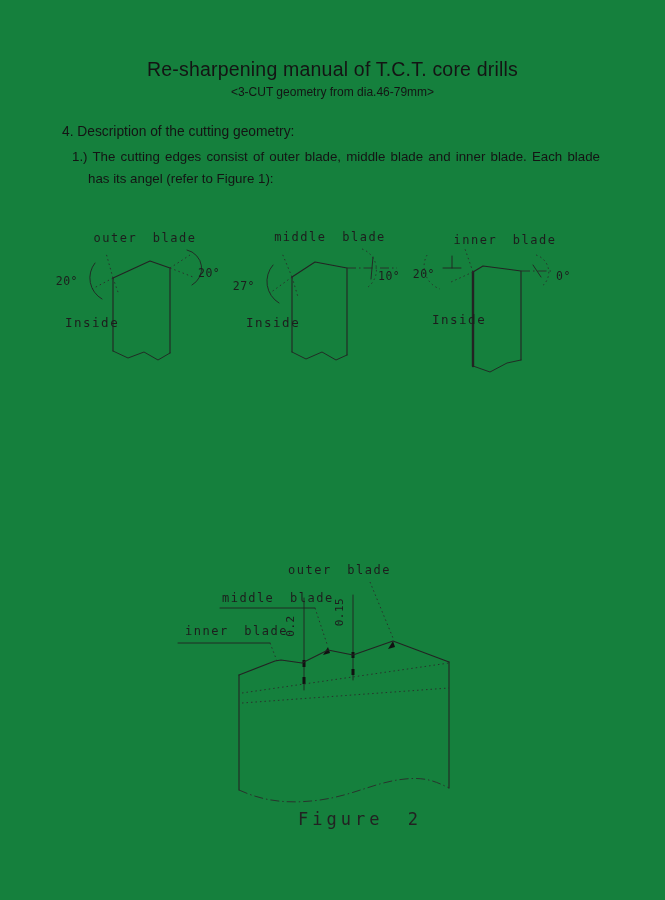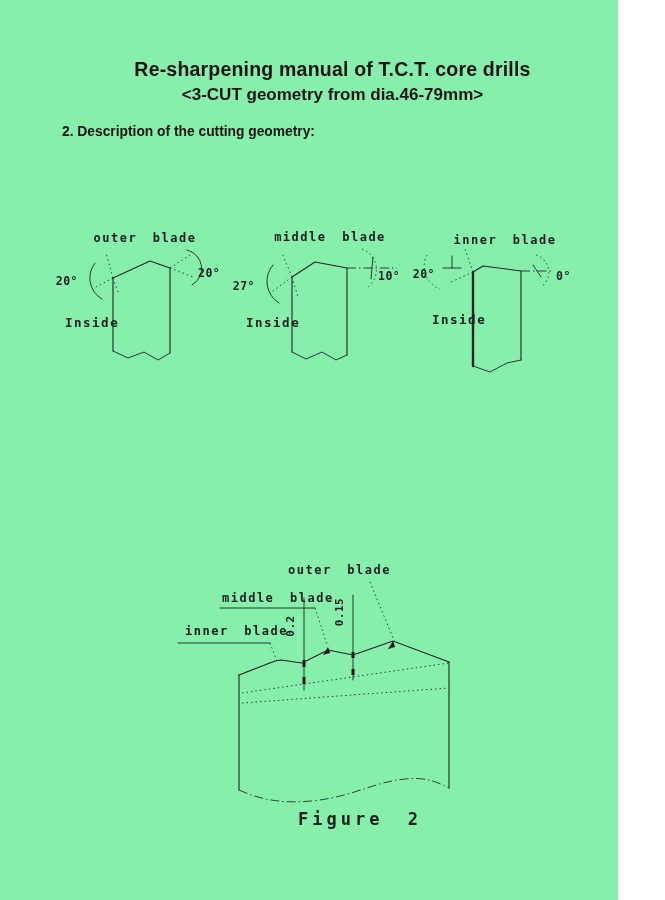--- a/index.html
+++ b/index.html
@@ -1,20 +1,20 @@
 <!DOCTYPE html>
 <html><head>
 <meta charset="utf-8">
 <style>
   html,body{margin:0;padding:0;background:#fff;}
-  .page{position:relative;width:618px;height:900px;background:#86efac;overflow:hidden;
-        font-family:"Liberation Sans",sans-serif;color:#141414;font-weight:bold;}
+  .page{position:relative;width:665px;height:900px;background:#15803d;overflow:hidden;
+        font-family:"Liberation Sans",sans-serif;color:#141414;}
   .abs{position:absolute;}
   .title{left:0;top:58px;width:665px;text-align:center;font-size:19.5px;letter-spacing:.2px;}
-  .subtitle{left:0;top:85px;width:665px;text-align:center;font-size:17px;}
+  .subtitle{left:0;top:85px;width:665px;text-align:center;font-size:12px;}
   .heading{left:62px;top:124px;font-size:13.8px;}
   .para{left:72px;width:512px;font-size:13.3px;line-height:22px;text-align:justify;
         padding-left:16px;text-indent:-16px;}
   .para1{top:146px;}
   .para2{top:442px;}
   .figcap{font-family:"DejaVu Sans Mono",monospace;font-size:17px;letter-spacing:4px;
           word-spacing:10px;color:#222;text-align:center;}
   .cap1{left:20px;top:377px;width:600px;}
   .cap2{left:45px;top:809px;width:630px;}
   svg{position:absolute;overflow:visible;}
@@ -32,22 +32,23 @@
   .ah{fill:#111;stroke:none;}
 </style>
 </head>
 <body>
 
 <div class="page">
 
   <div class="abs title">Re-sharpening manual of T.C.T. core drills</div>
   <div class="abs subtitle">&lt;3-CUT geometry from dia.46-79mm&gt;</div>
 
-  <div class="abs heading">2. Description of the cutting geometry:</div>
+  <div class="abs heading">4. Description of the cutting geometry:</div>
 
+  <div class="abs para para1"><span>1.)</span> <span>The cutting edges consist of outer blade, middle blade and inner blade. Each blade has its angel (refer to Figure 1):</span></div>
 
   <svg class="abs" style="left:20px;top:225px;" width="600" height="175" viewBox="0 0 600 175">
 
     <g>
       <text class="bladeLabel" x="125" y="17" text-anchor="middle">outer blade</text>
       <path class="s" d="M93,53 L130,36 L150,43 V128"></path>
       <path class="s" d="M93,53 V126"></path>
       <path class="s thin" d="M93,126 L108,133 L124,127 L138,135 L150,128"></path>
       <path class="dot" d="M93,53 L72,64 M93,53 L86,28 M93,53 L99,70"></path>
       <path class="s thin" d="M75,38 A24,24 0 0 0 82,74"></path>

